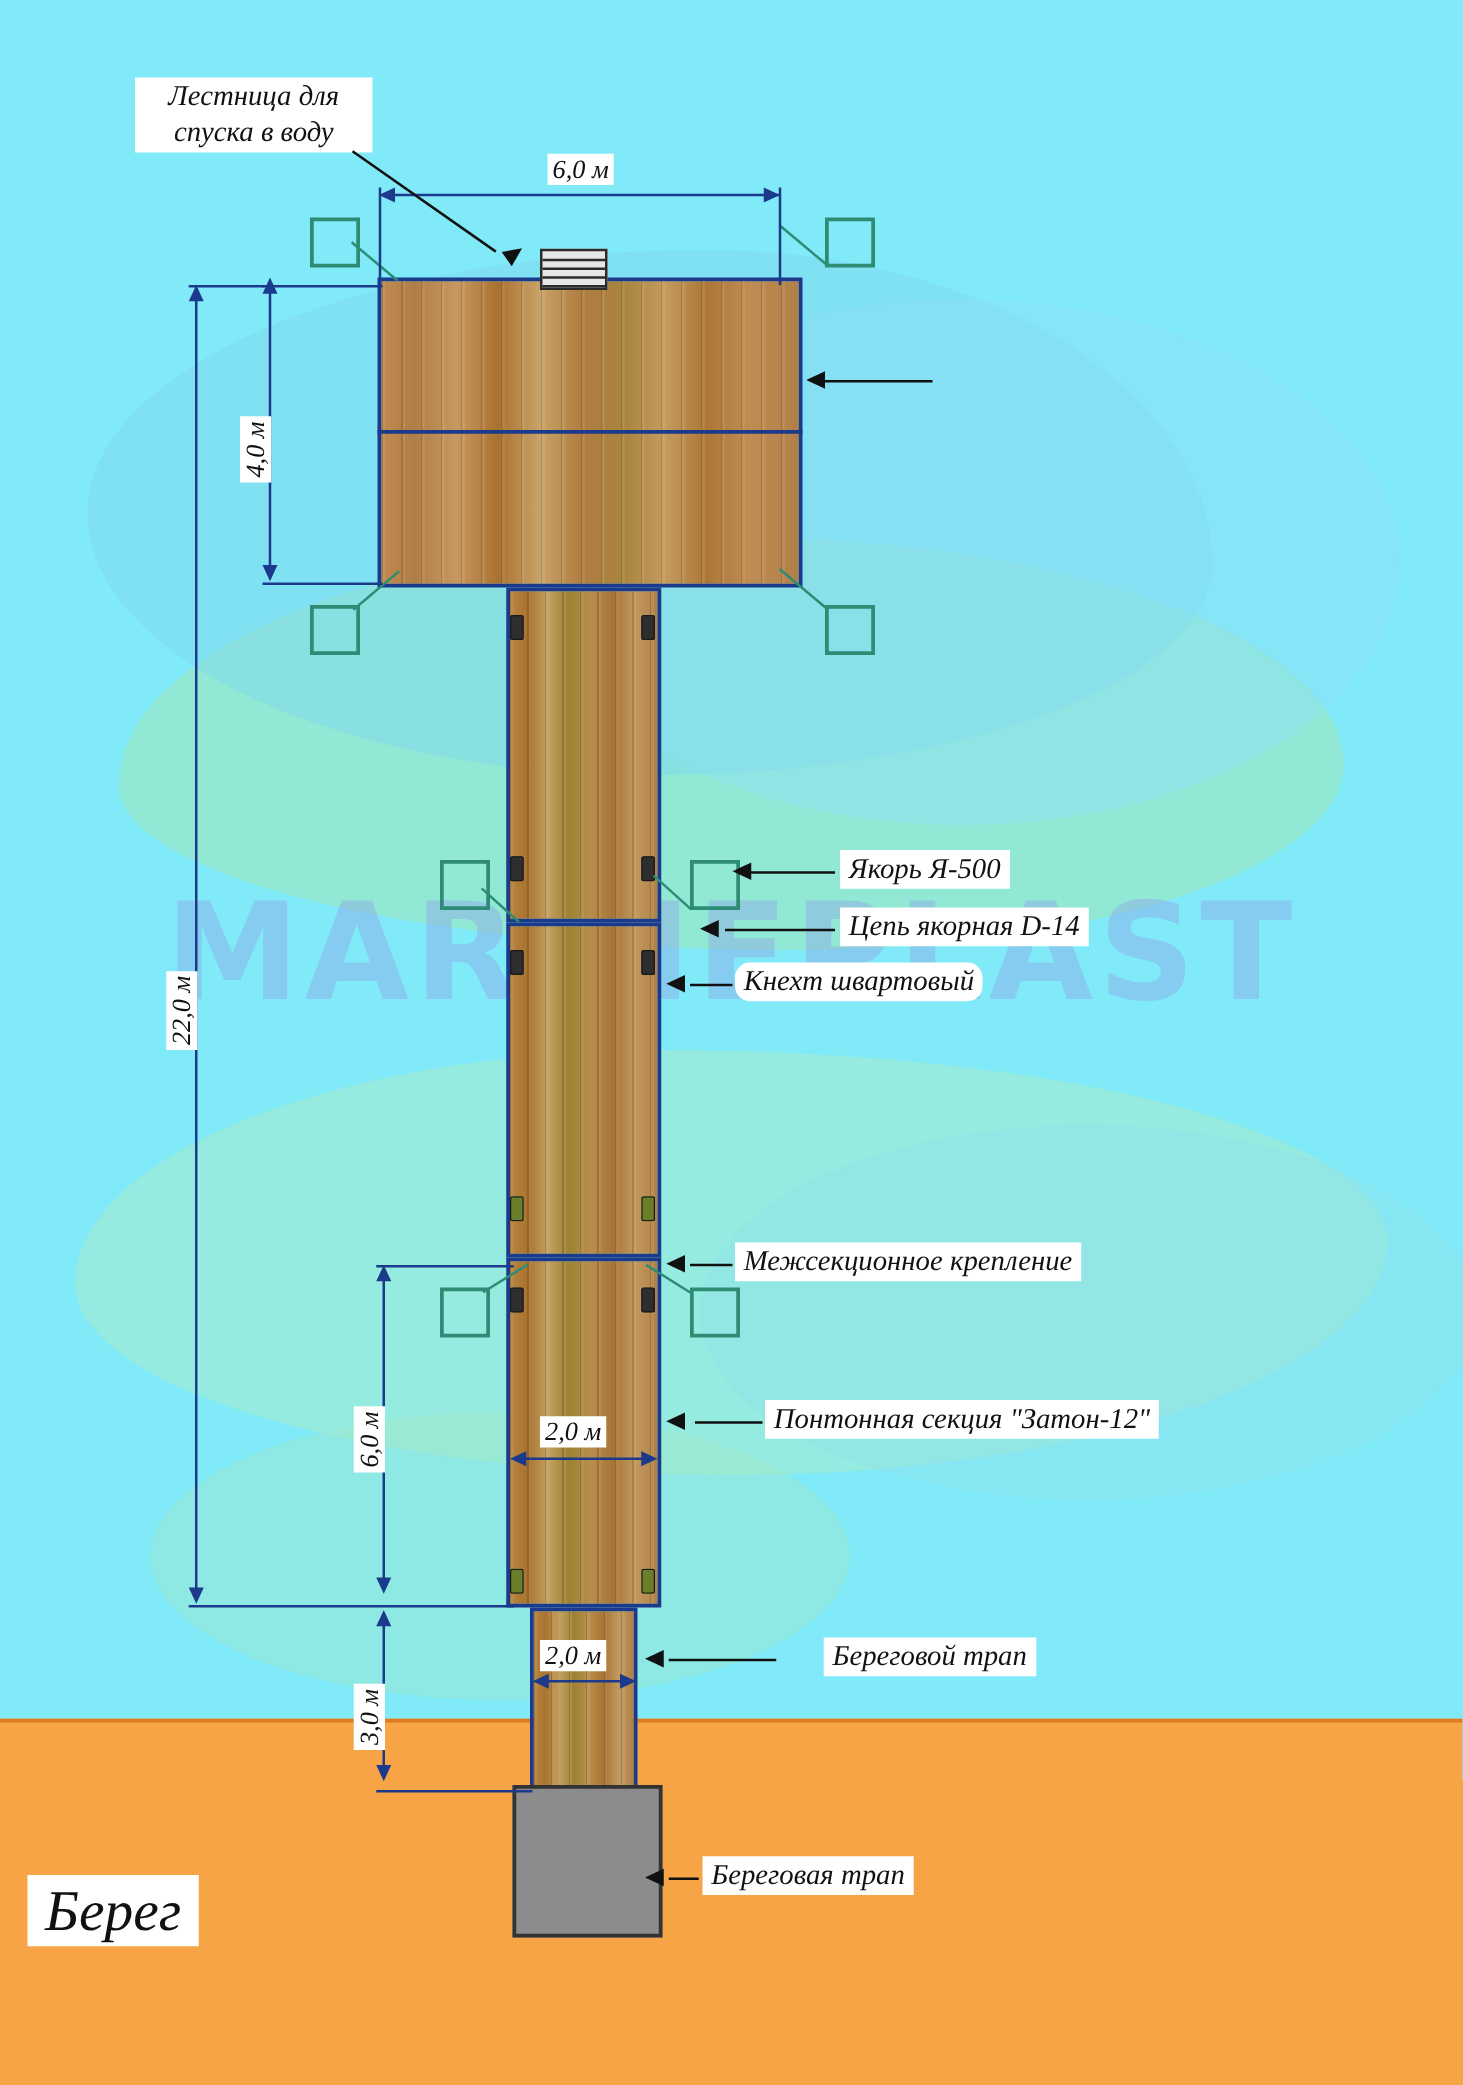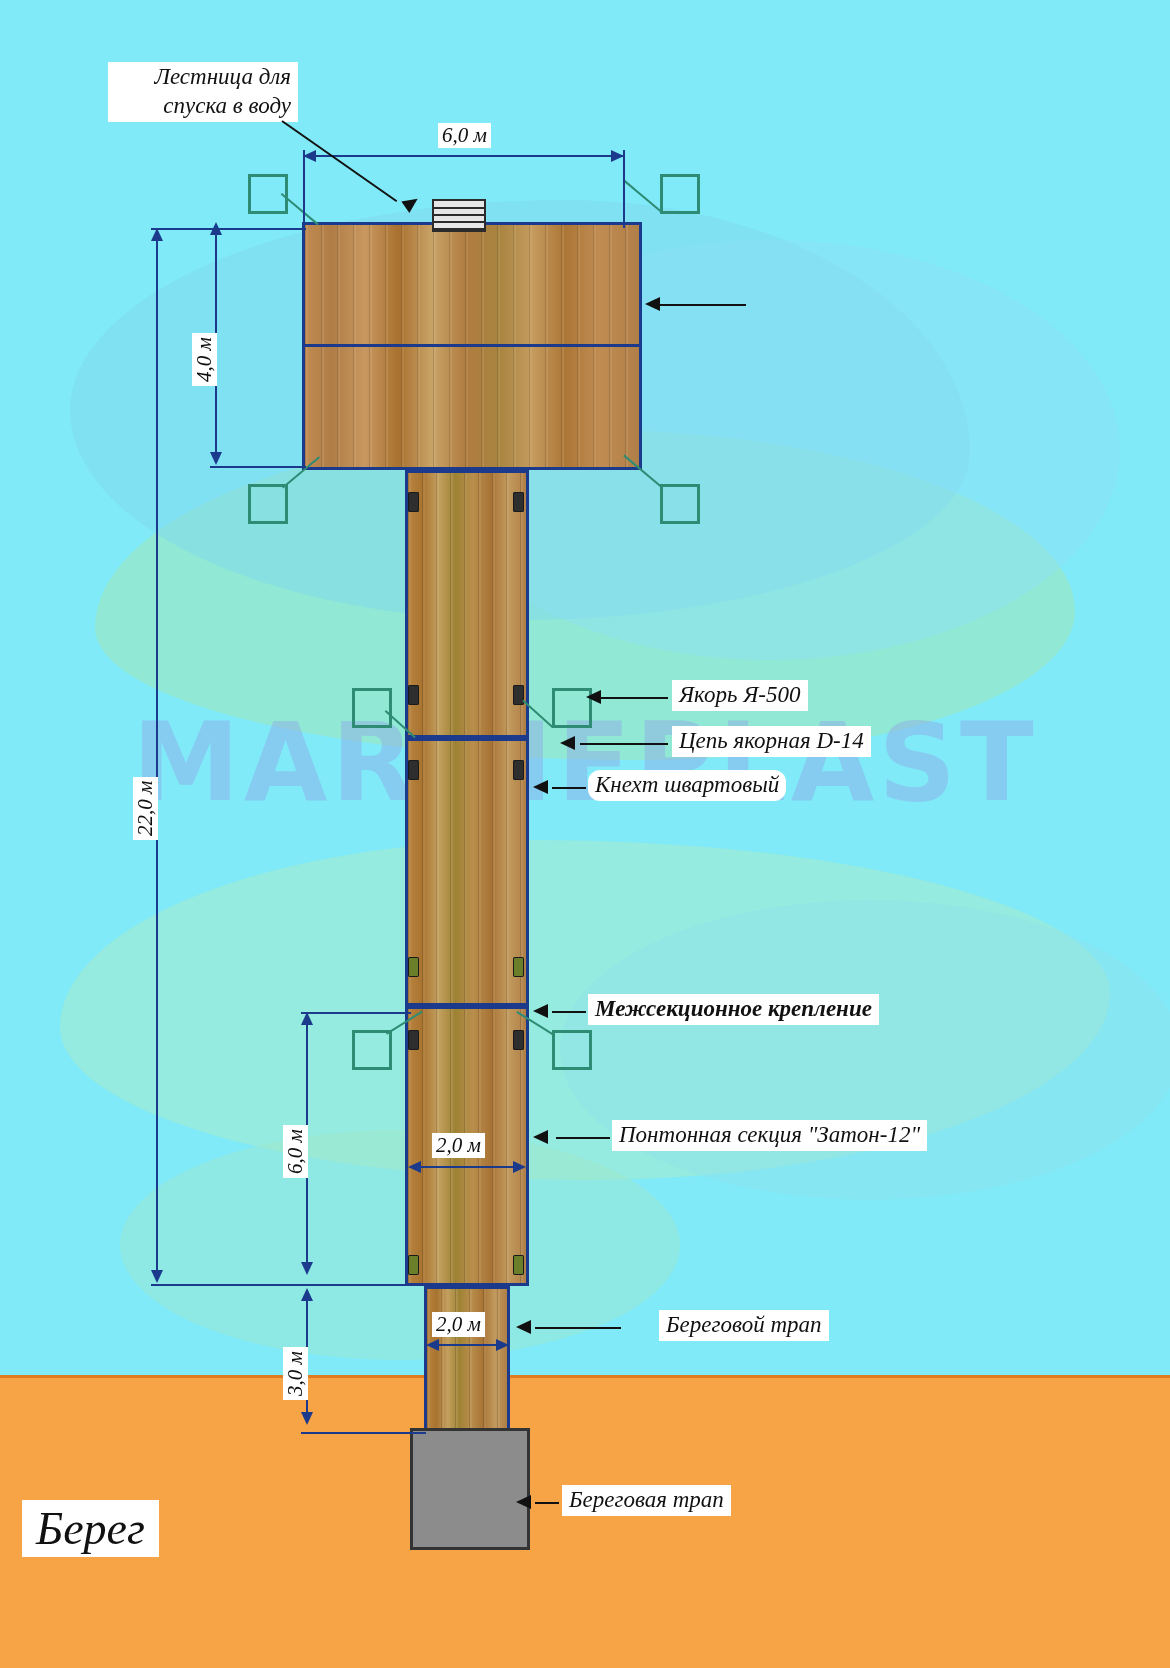--- a/index.html
+++ b/index.html
@@ -223,21 +223,21 @@
   <div class="arrow up" style="left:301px;top:1288px;"></div>
   <div class="arrow down" style="left:301px;top:1412px;"></div>
   <div class="dim h" style="left:301px;top:1432px;width:125px;"></div>
   <div class="dimlabel vert" style="left:283px;top:1400px;">3,0 м</div>
 
   <div class="dim h" style="left:430px;top:1344px;width:72px;"></div>
   <div class="arrow left" style="left:426px;top:1339px;"></div>
   <div class="arrow right" style="left:496px;top:1339px;"></div>
   <div class="dimlabel" style="left:432px;top:1312px;">2,0 м</div>
 
-  <div class="callout two" style="left:108px;top:62px;width:176px;text-align:right;">
+  <div class="callout two" style="left:108px;top:62px;width:176px;text-align:center;">
     <div>Лестница для</div>
     <div>спуска в воду</div>
   </div>
   <div class="lead" style="left:282px;top:120px;width:140px;transform:rotate(35deg);"></div>
   <div class="lead-arrow" style="left:404px;top:196px;transform:rotate(145deg);"></div>
 
   <div class="lead" style="left:660px;top:304px;width:86px;"></div>
   <div class="lead-arrow" style="left:645px;top:297px;"></div>
 
   <div class="callout" style="left:672px;top:680px;">Якорь Я-500</div>
@@ -245,21 +245,21 @@
   <div class="lead-arrow" style="left:586px;top:690px;"></div>
 
   <div class="callout" style="left:672px;top:726px;">Цепь якорная D-14</div>
   <div class="lead" style="left:580px;top:743px;width:88px;"></div>
   <div class="lead-arrow" style="left:560px;top:736px;"></div>
 
   <div class="callout" style="left:588px;top:770px;border-radius:12px;">Кнехт швартовый</div>
   <div class="lead" style="left:552px;top:787px;width:34px;"></div>
   <div class="lead-arrow" style="left:533px;top:780px;"></div>
 
-  <div class="callout" style="left:588px;top:994px;font-weight:bold;">Межсекционное крепление</div>
+  <div class="callout" style="left:588px;top:994px;">Межсекционное крепление</div>
   <div class="lead" style="left:552px;top:1011px;width:34px;"></div>
   <div class="lead-arrow" style="left:533px;top:1004px;"></div>
 
   <div class="callout" style="left:612px;top:1120px;">Понтонная секция "Затон-12"</div>
   <div class="lead" style="left:556px;top:1137px;width:54px;"></div>
   <div class="lead-arrow" style="left:533px;top:1130px;"></div>
 
   <div class="callout" style="left:659px;top:1310px;">Береговой трап</div>
   <div class="lead" style="left:535px;top:1327px;width:86px;"></div>
   <div class="lead-arrow" style="left:516px;top:1320px;"></div>

